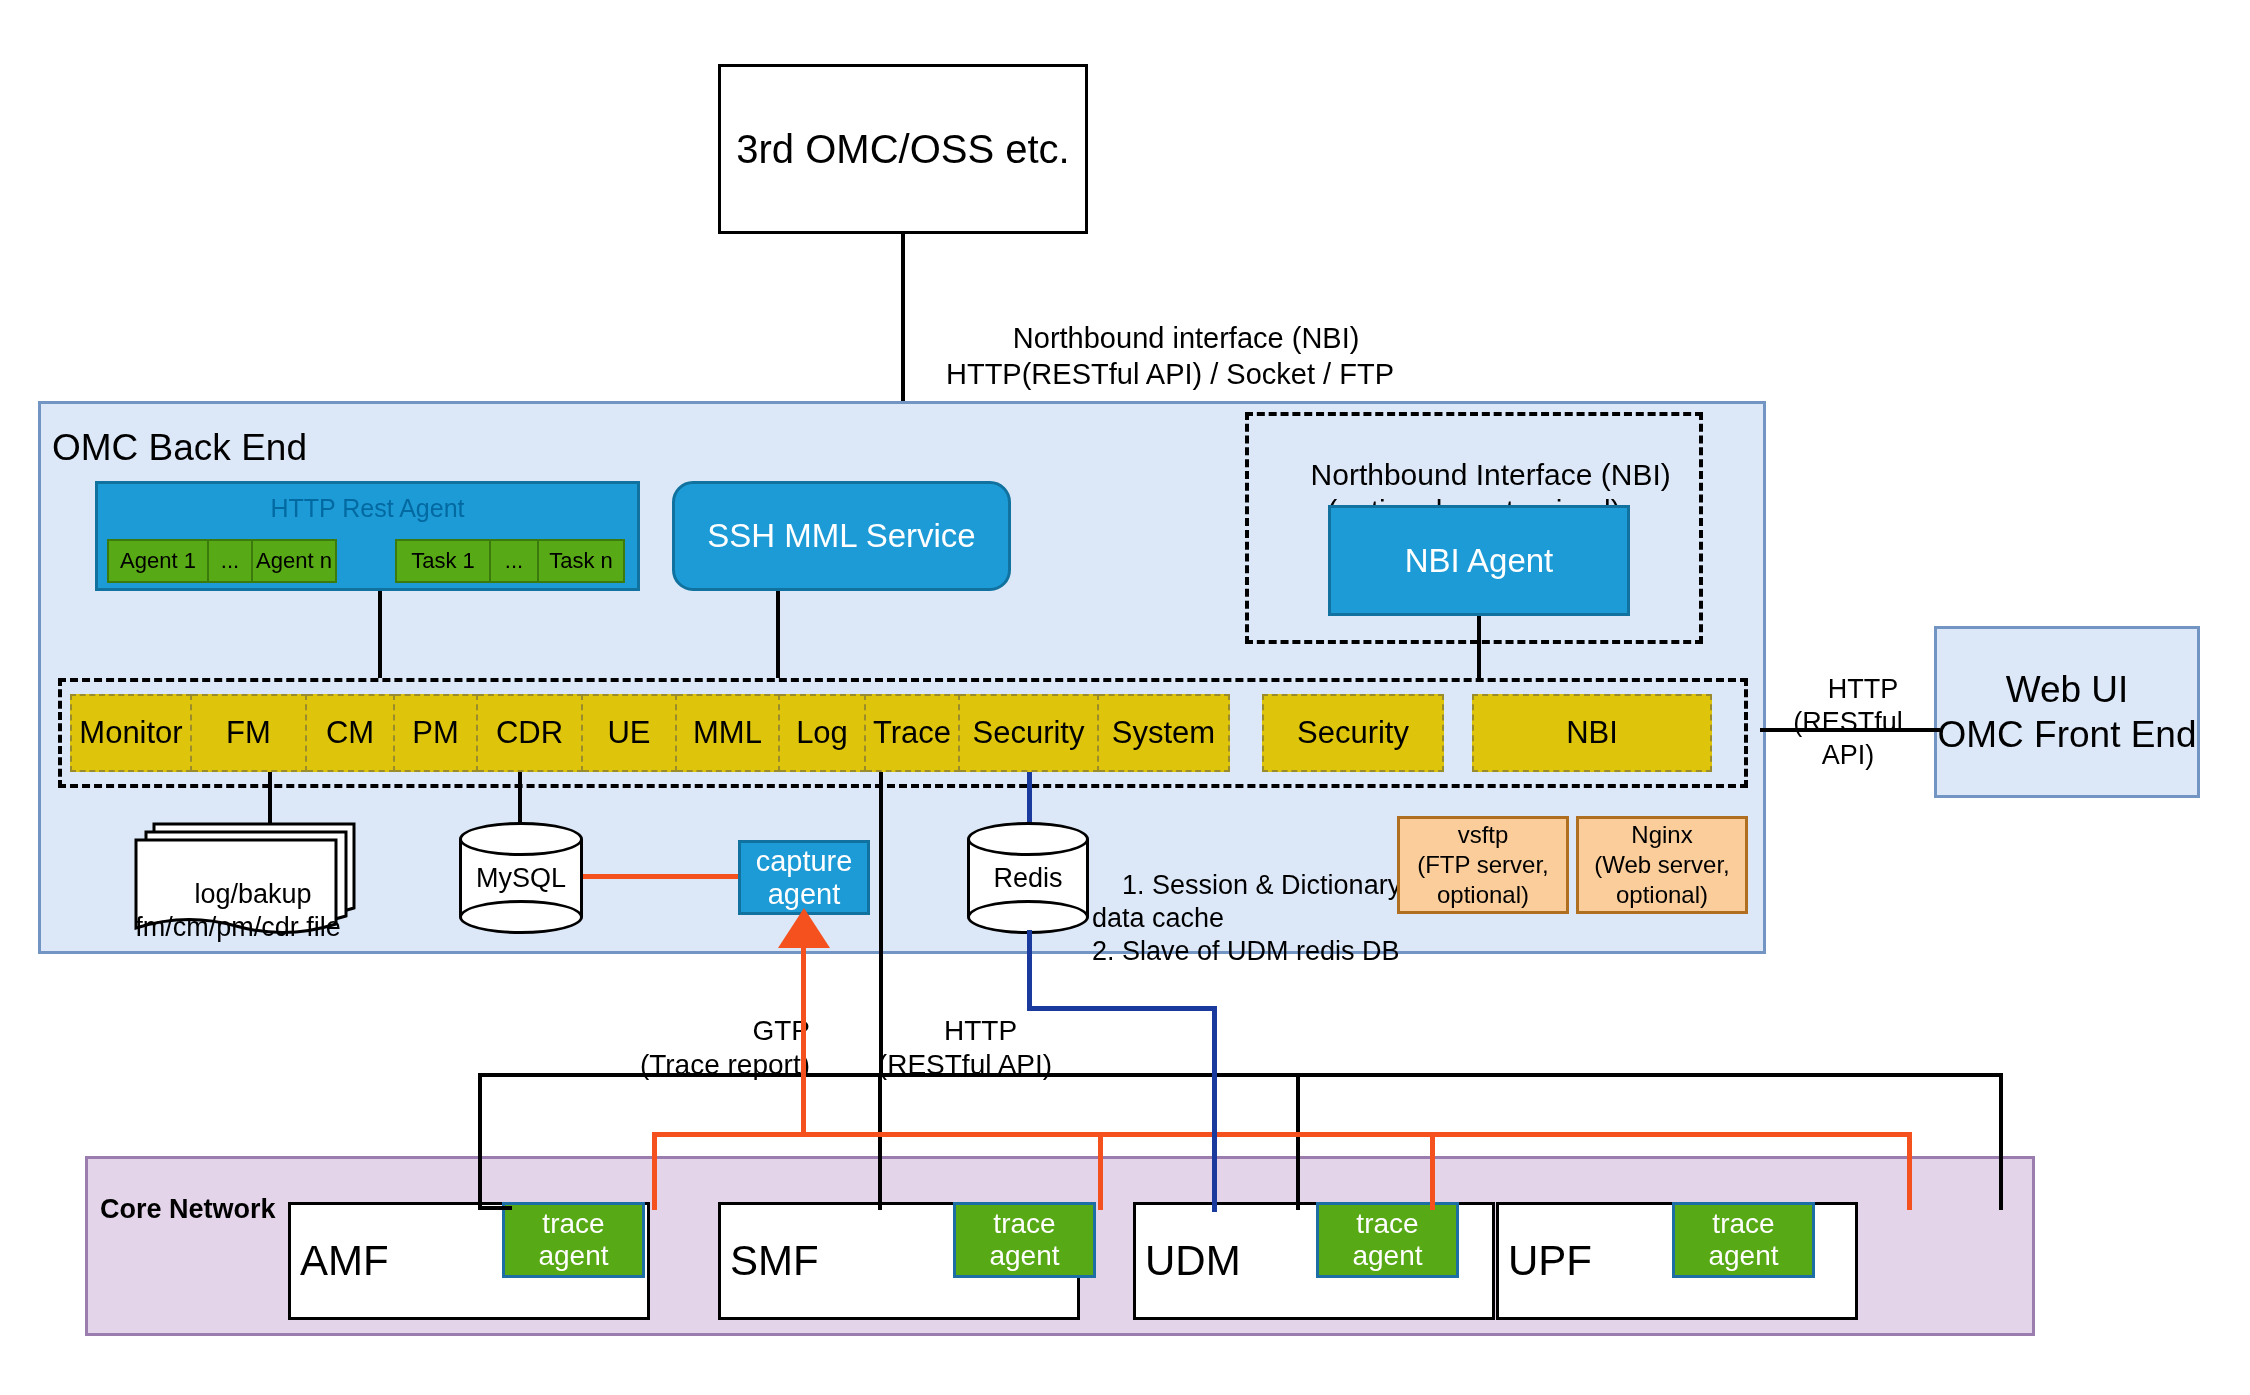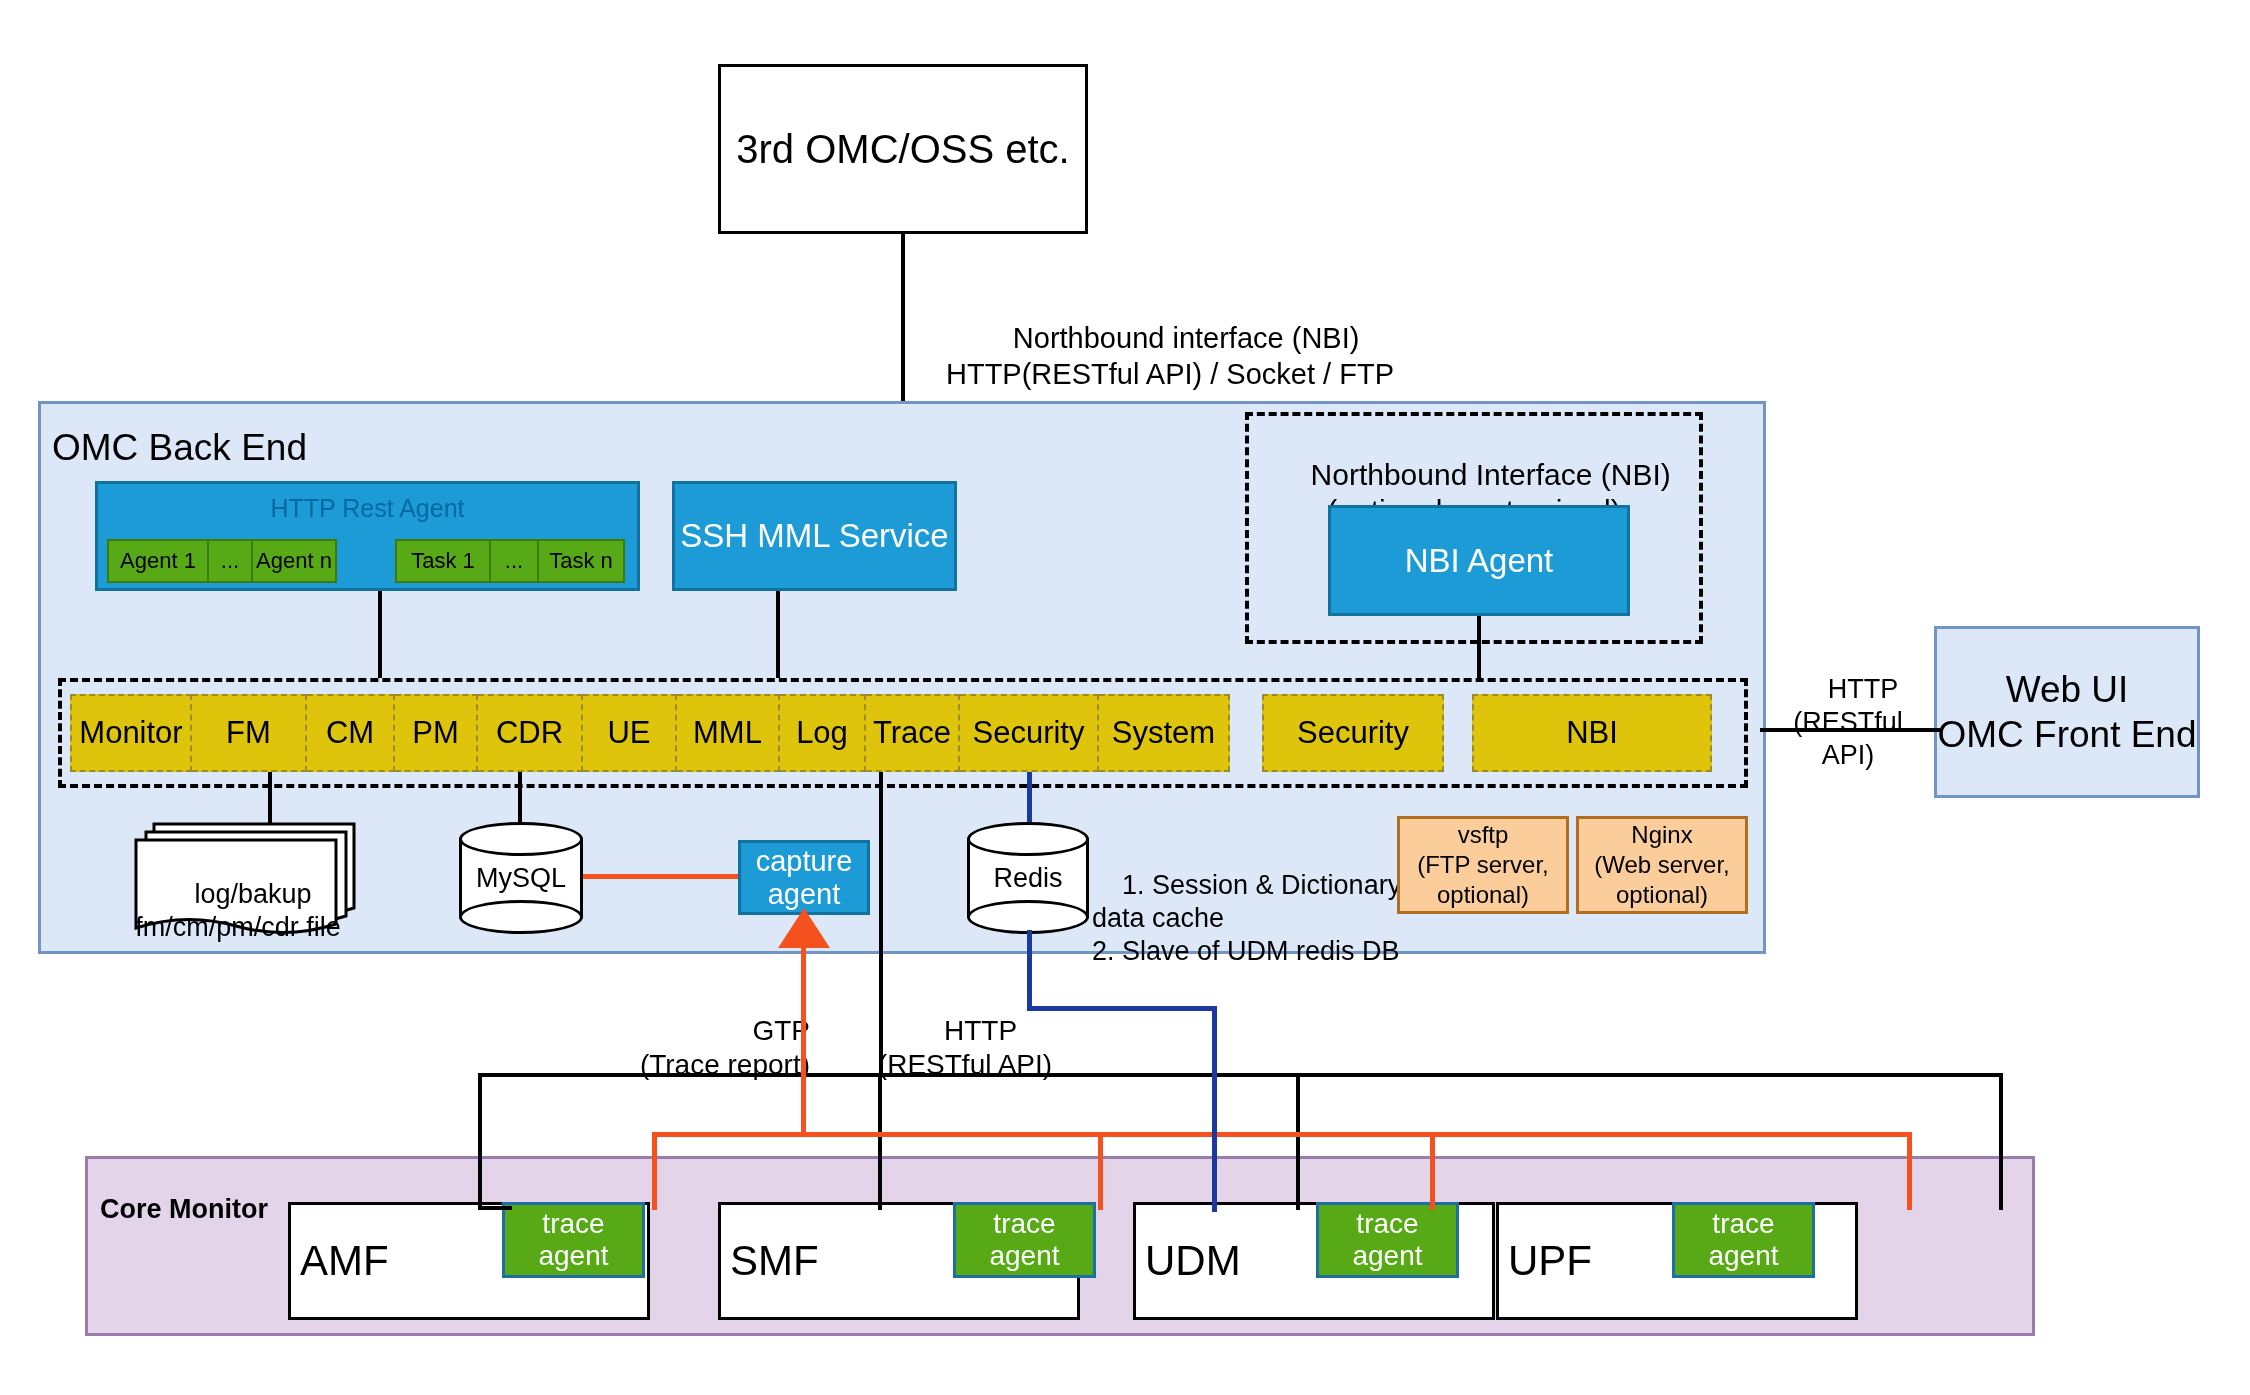--- a/index.html
+++ b/index.html
@@ -75,21 +75,21 @@
       </div>
     <div class="greenmini ctr" style="flex:0 0 46px;font-size:22px;border-left:none;">
         <span>...</span>
       </div>
     <div class="greenmini ctr" style="flex:1 1 auto;font-size:22px;border-left:none;">
         <span>Task n</span>
       </div>
   </div>
   <div class="ln" style="left:378px;top:591px;width:4px;height:87px;"></div>
 
-  <div class="abs bluebox ctr" style="left:672px;top:481px;width:285px;height:110px;font-size:33px;">
+  <div class="abs bluebox ctr" style="left:672px;top:481px;width:339px;height:110px;font-size:33px;border-radius:21px;">
     <span>SSH MML Service</span>
   </div>
   <div class="ln" style="left:776px;top:591px;width:4px;height:87px;"></div>
 
   <div class="abs dashed-region" style="left:1245px;top:412px;width:458px;height:232px;"></div>
   <div class="lbl ctr" style="left:1245px;top:420px;width:458px;height:72px;font-size:30px;display:block;text-align:center;">
     <span style="white-space:pre-line;">Northbound Interface (NBI)
 (optional, customized)</span>
   </div>
   <div class="abs bluebox ctr" style="left:1328px;top:505px;width:302px;height:111px;font-size:33px;">
@@ -204,21 +204,21 @@
   <div class="lbl" style="left:600px;top:980px;width:210px;font-size:28px;text-align:right;">
     <span style="white-space:pre-line;">GTP
 (Trace report)</span>
   </div>
   <div class="lbl" style="left:855px;top:980px;width:220px;font-size:28px;text-align:center;">
     <span style="white-space:pre-line;">HTTP
 (RESTful API)</span>
   </div>
 
   <div class="abs purple-panel" style="left:85px;top:1156px;width:1950px;height:180px;"></div>
-  <div class="lbl" style="left:100px;top:1193px;font-size:27px;font-weight:bold;">Core Monitor</div>
+  <div class="lbl" style="left:100px;top:1193px;font-size:27px;font-weight:bold;">Core Network</div>
 
   <div class="abs whitebox" style="left:288px;top:1202px;width:362px;height:118px;"></div>
   <div class="lbl" style="left:300px;top:1235px;font-size:42px;">AMF</div>
   <div class="abs greenbox ctr" style="left:502px;top:1202px;width:143px;height:76px;font-size:28px;line-height:1.15;border-color:#1C6EA4;">
       <span style="white-space:pre-line;">trace
 agent</span>
     </div>
 
   <div class="abs whitebox" style="left:718px;top:1202px;width:362px;height:118px;"></div>
   <div class="lbl" style="left:730px;top:1235px;font-size:42px;">SMF</div>

